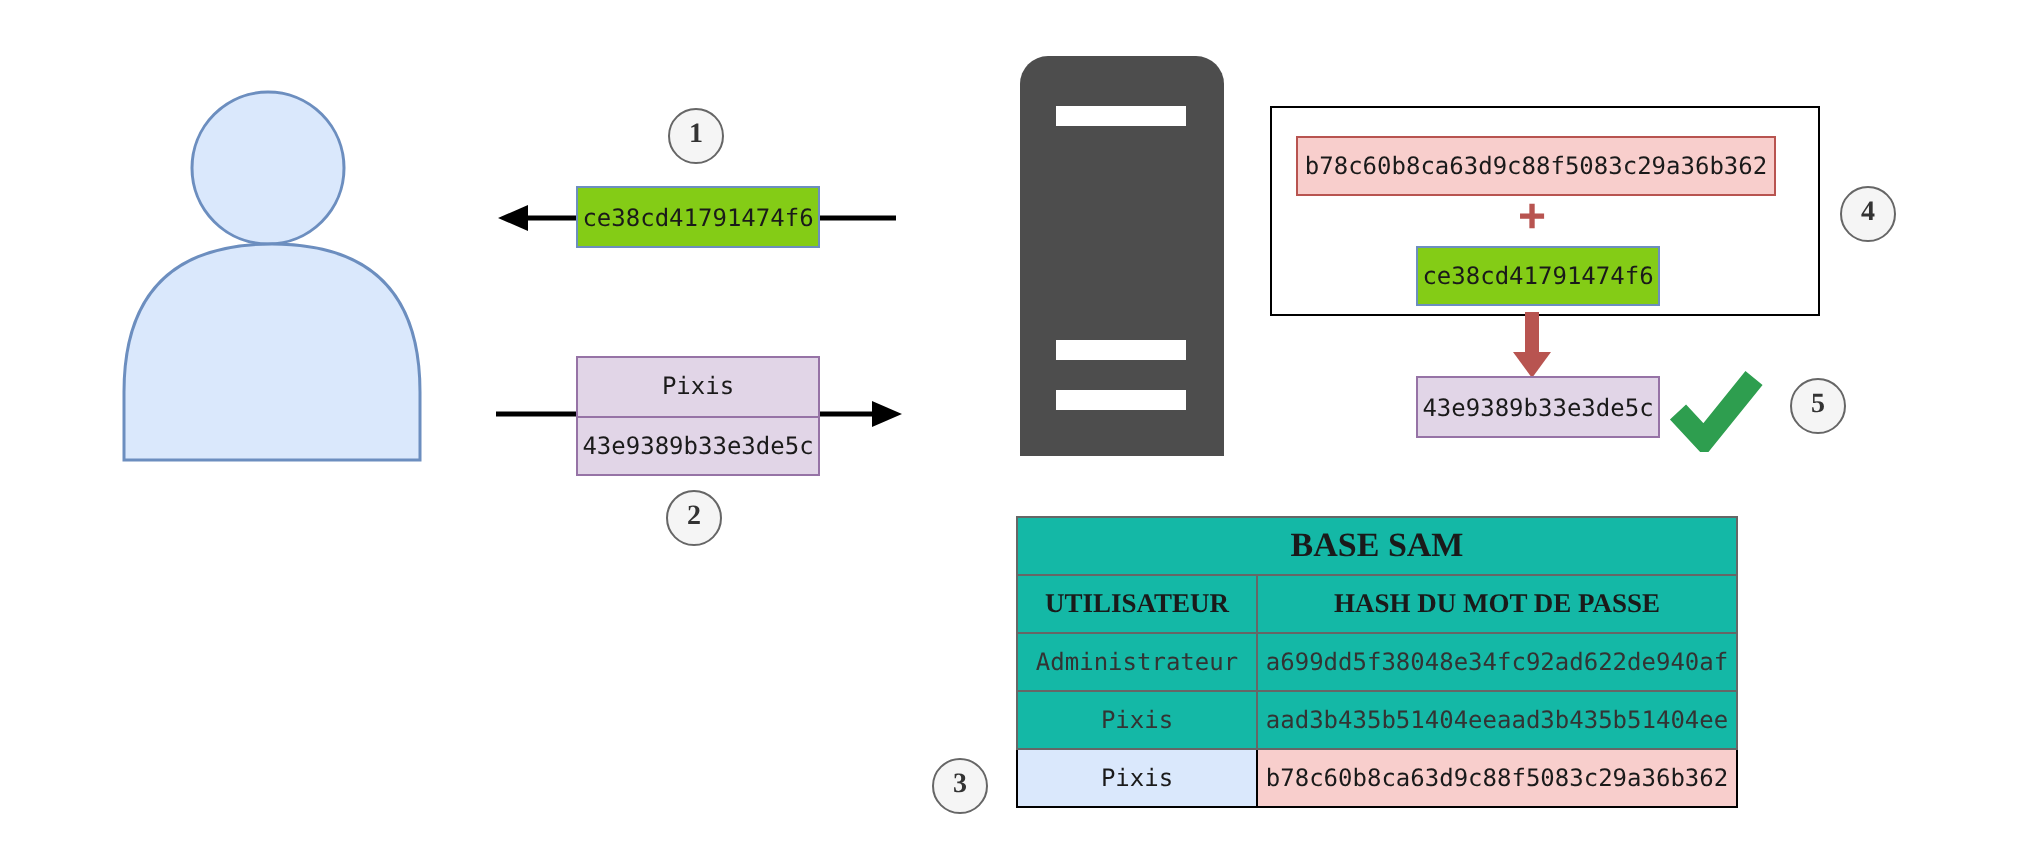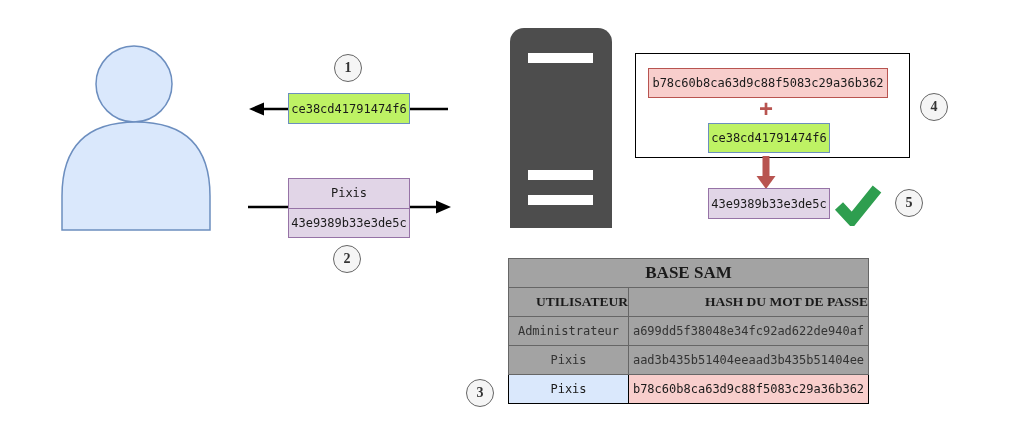--- a/index.html
+++ b/index.html
@@ -9,21 +9,21 @@
   }
   .abs { position:absolute; }
   svg { display:block; }
 
   
   .chip {
     position:absolute; box-sizing:border-box;
     display:flex; align-items:center; justify-content:center;
     font-size:12px; color:#1a1a1a; background:#fff; z-index:3;
   }
-  .chip.blue   { background:#bef264; border:1px solid #6c8ebf; }
+  .chip.blue   { background:#84cc16; border:1px solid #6c8ebf; }
   .chip.purple { background:#e1d5e7; border:1px solid #9673a6; }
   .chip.pink   { background:#f8cecc; border:1.5px solid #b85450; }
 
   
   .msgbox {
     position:absolute; left:288px; top:178px; width:122px; height:60px;
     box-sizing:border-box; background:#e1d5e7; border:1px solid #9673a6; z-index:3;
     display:flex; flex-direction:column;
   }
   .msgbox .cell {
@@ -60,29 +60,29 @@
     display:flex; align-items:center; justify-content:center;
     font-family:"Liberation Sans",sans-serif;
     font-size:24px; font-weight:bold; color:#b85450; z-index:3;
   }
 
   
   .sam-table-wrap { position:absolute; left:508px; top:258px; z-index:3; }
   table.sam { border-collapse:collapse; table-layout:fixed; width:360px; }
   table.sam td, table.sam th {
     border:1px solid #666666; height:29px; padding:0; text-align:center;
-    background:#a3a3a3; box-sizing:border-box;
+    background:#14b8a6; box-sizing:border-box;
   }
   table.sam .title-cell {
     font-family:"Liberation Serif","DejaVu Serif",serif;
     font-size:17px; font-weight:bold; color:#1a1a1a;
   }
   table.sam th.colhead {
     font-family:"Liberation Serif","DejaVu Serif",serif;
-    font-size:13.5px; font-weight:bold; color:#1a1a1a;text-align:right;
+    font-size:13.5px; font-weight:bold; color:#1a1a1a;
   }
   table.sam td.mono { font-size:12px; color:#333333; }
   table.sam tr.highlight td { border:1.5px solid #000000; color:#1a1a1a; }
   table.sam tr.highlight td.user-cell { background:#dae8fc; }
   table.sam tr.highlight td.hash-cell { background:#f8cecc; }
   col.c-user { width:120px; } col.c-hash { width:240px; }
 </style>
 </head>
 <body>
 

